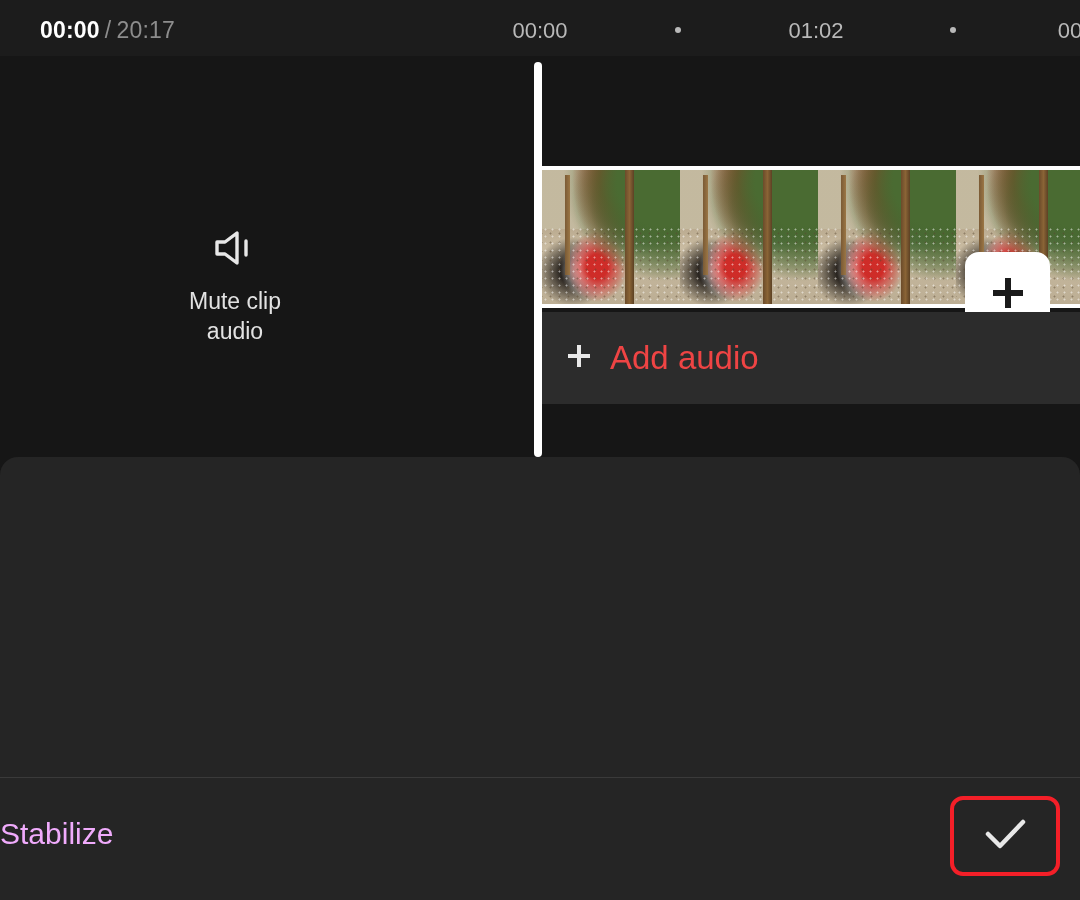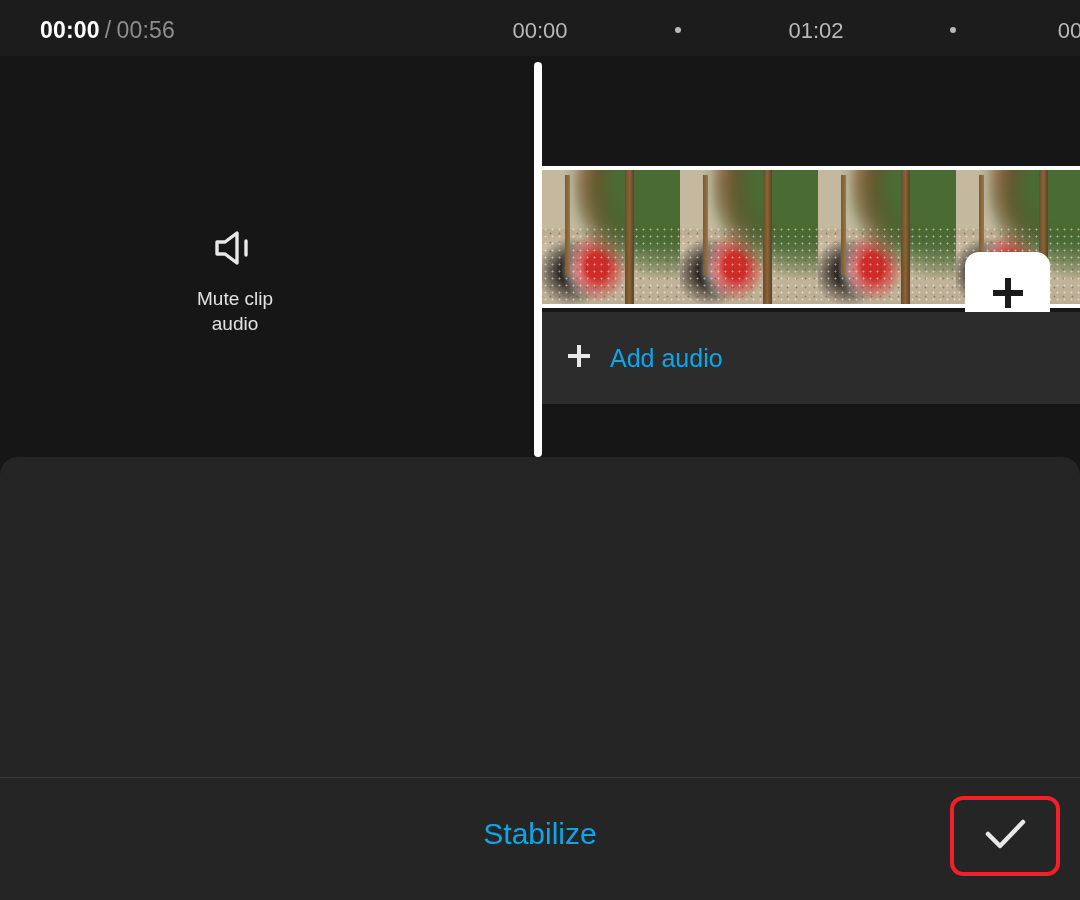--- a/index.html
+++ b/index.html
@@ -38,21 +38,21 @@
 
   
   .timeline { position: absolute; left: 0; top: 56px; width: 1080px; height: 401px; background: #161616; }
 
   
   .tool-mute {
     position: absolute; left: 172px; top: 172px; width: 126px;
     display: flex; flex-direction: column; align-items: center; gap: 14px;
   }
   .tool-mute .label {
-    font-size: 19px; color: #e2e2e2; line-height: 1.32; text-align: center;
+    font-size: 23px; color: #e2e2e2; line-height: 1.32; text-align: center;
   }
 
   
   .cover {
     position: absolute; left: 332px; top: 167px; width: 141px; height: 141px;
     border-radius: 9px; overflow: hidden;
     background: #5b5148;
   }
   .cover .photo {
     position: absolute; inset: 0;
@@ -129,52 +129,52 @@
     position: absolute; left: 965px; top: 196px; width: 85px; height: 85px;
     background: #ffffff; border-radius: 14px;
     display: flex; align-items: center; justify-content: center;
   }
 
   
   .audio-track {
     position: absolute; left: 542px; top: 256px; width: 538px; height: 92px;
     background: #2c2c2c; display: flex; align-items: center; padding-left: 22px; gap: 16px;
   }
-  .audio-track .label { font-size: 25px; color: #0ea5e9; }
+  .audio-track .label { font-size: 33px; color: #ef4444; }
 
   
   .sheet {
     position: absolute; left: 0; top: 457px; width: 1080px; height: 443px;
     background: #252525; border-radius: 18px 18px 0 0;
   }
 
   
   .slider-wrap { position: absolute; left: 0; top: 0; width: 1080px; height: 320px; }
 
   
   .divider { position: absolute; left: 0; top: 320px; width: 1080px; height: 1px; background: #3a3a3a; }
   .bottom-bar { position: absolute; left: 0; top: 321px; width: 1080px; height: 122px; }
   .sheet-title {
-    position: absolute; left: 0; top: 39px; width: 1080px; text-align: center;
-    font-size: 30px; color: #0ea5e9;
+    position: absolute; left: 0; top: 39px; width: 1080px; text-align: left;
+    font-size: 30px; color: #f0abfc;
   }
   .confirm-box {
     position: absolute; left: 950px; top: 339px; width: 110px; height: 80px;
     border: 4px solid #f41f28; border-radius: 13px;
     display: flex; align-items: center; justify-content: center;
   }
 </style>
 </head>
 <body>
 
 <div id="root">
 
   <div class="ruler">
     <div class="ruler-current">
-      <span class="cur">00:00</span><span class="sep">/</span><span class="tot">00:56</span>
+      <span class="cur">00:00</span><span class="sep">/</span><span class="tot">20:17</span>
     </div>
     <div class="ruler-ticks" id="ruler-ticks">
         <div class="tick-label" style="left: 540px;">00:00</div>
         <div class="tick-dot" style="left: 678px;"></div>
         <div class="tick-label" style="left: 816px;">01:02</div>
         <div class="tick-dot" style="left: 953px;"></div>
         <div class="tick-label" style="left: 1070px;">00</div>
       </div>
   </div>
 

